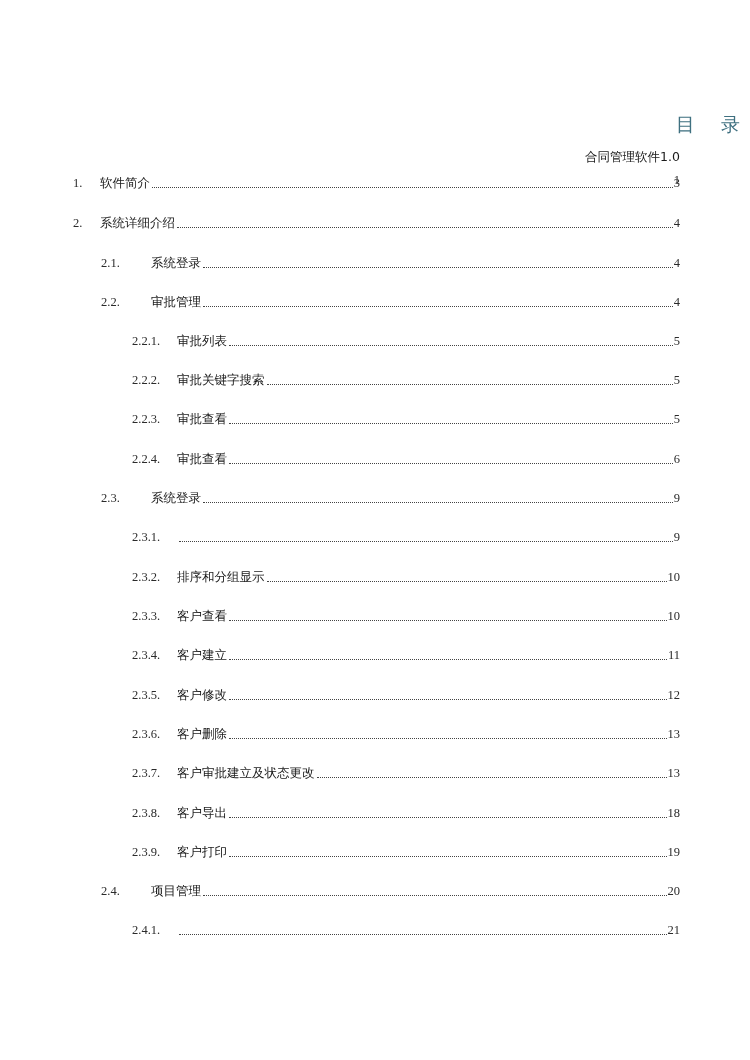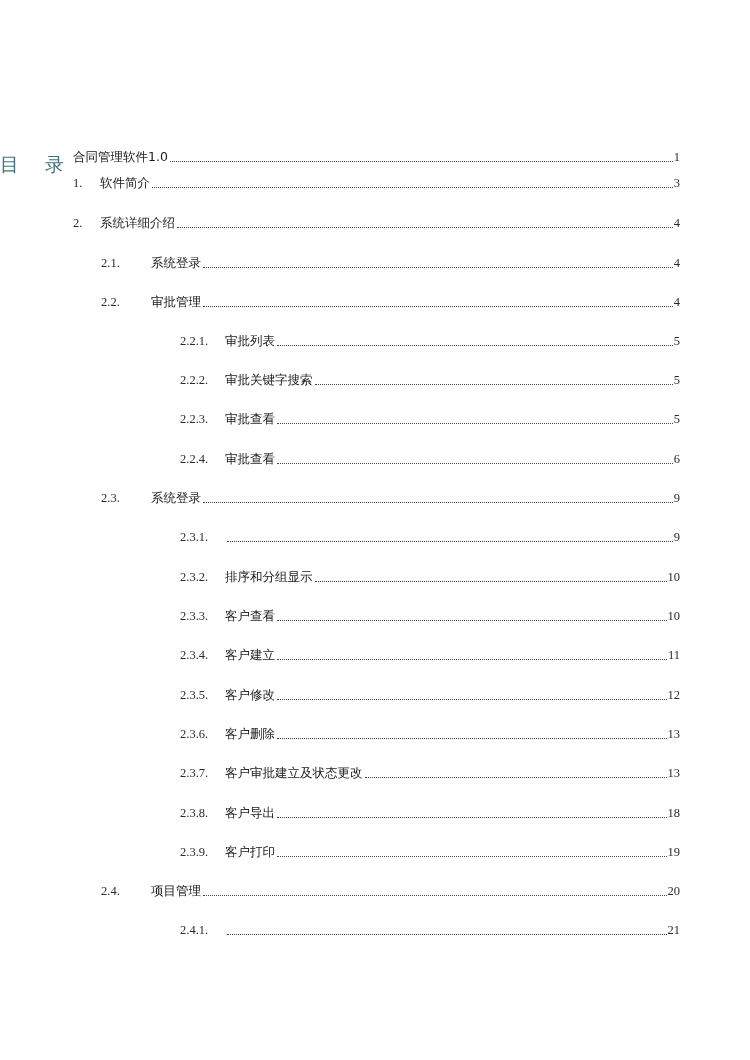--- a/index.html
+++ b/index.html
@@ -18,27 +18,26 @@
     .page {
       position: absolute;
       left: 0; top: 0;
       width: 750px; height: 1060px;
       background: #fff;
     }
     .toc-title {
       position: absolute;
       left: 0; right: 0;
       top: 112px;
-      text-align: left;
+      text-align: right;
       font-size: 19px;
       letter-spacing: 10px;
       color: #3f7080;
       font-family: "DejaVu Sans", "Liberation Sans", sans-serif;
       font-weight: normal;
-      margin-top: 40px;
     }
     .toc-list {
       position: absolute;
       left: 0; top: 0;
       width: 750px;
       margin: 0; padding: 0;
       list-style: none;
     }
     .toc-entry {
       position: absolute;
@@ -69,27 +68,27 @@
       height: 1px;
     }
     .toc-page {
       font-family: "Liberation Serif", "DejaVu Serif", serif;
       font-size: 12.5px;
       color: #2a2a2a;
       flex: 0 0 auto;
       text-align: right;
     }
     
-    .lvl0 { left: 73px; }
+    .lvl0 { left: 73px; flex-direction: column; }
     .lvl1 { left: 73px; }
     .lvl1 .toc-num { width: 27px; }
     .lvl2 { left: 101px; }
     .lvl2 .toc-num { width: 50px; margin-top: 34px; }
     .lvl3 { left: 132px; }
-    .lvl3 .toc-num { width: 45px; margin-left: 48px; }
+    .lvl3 .toc-num { width: 45px; }
   </style>
 </head>
 <body>
 
 <div class="page">
   <div class="toc-title">目 录</div>
 
   <ul class="toc-list">
     <li class="toc-entry lvl0" style="top:148px">
       <span class="toc-label">合同管理软件1.0</span>

